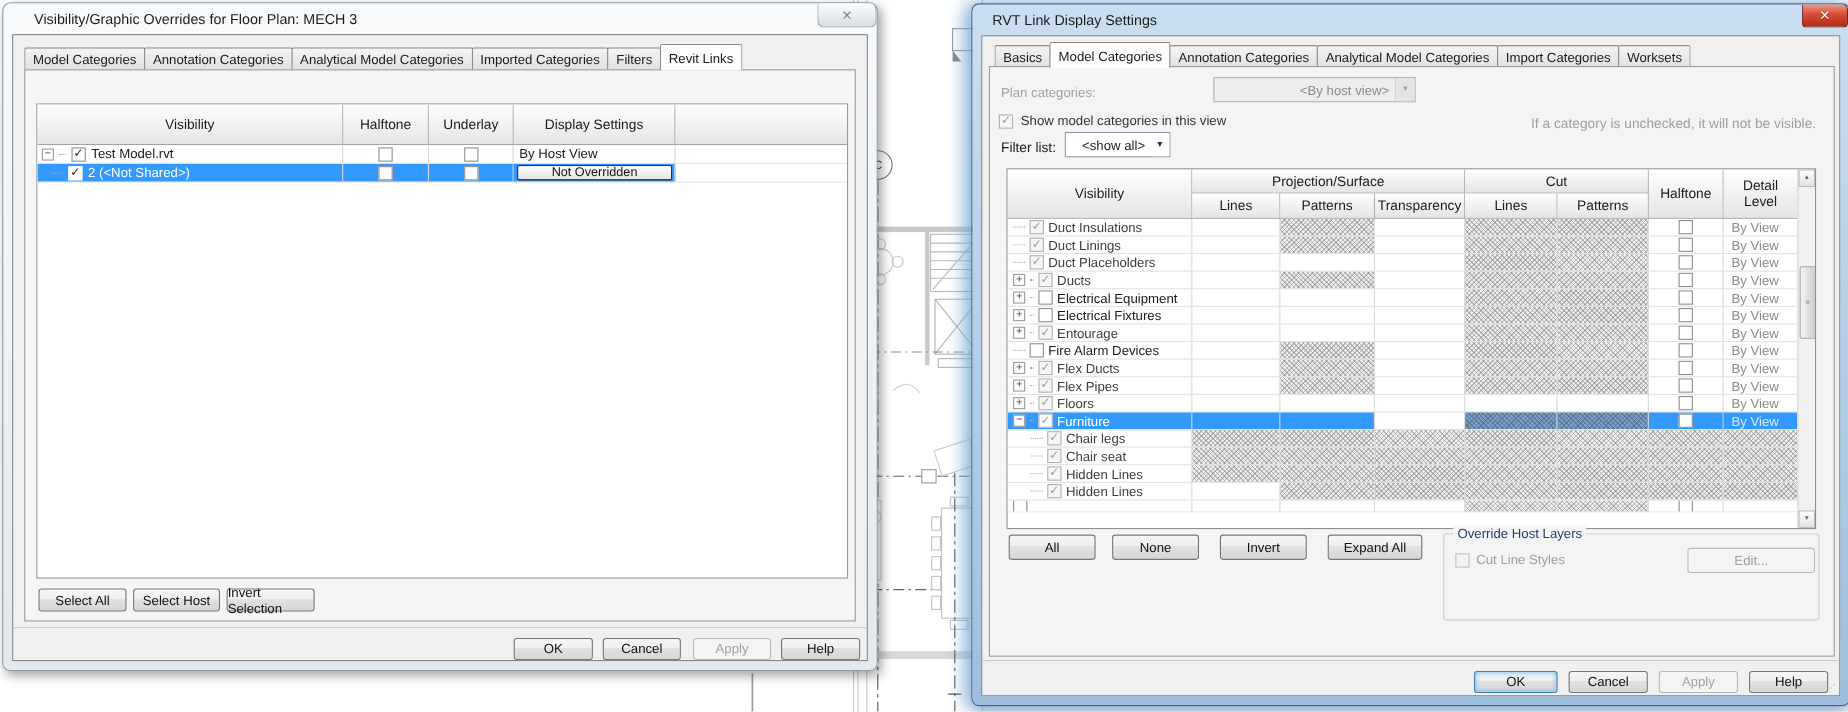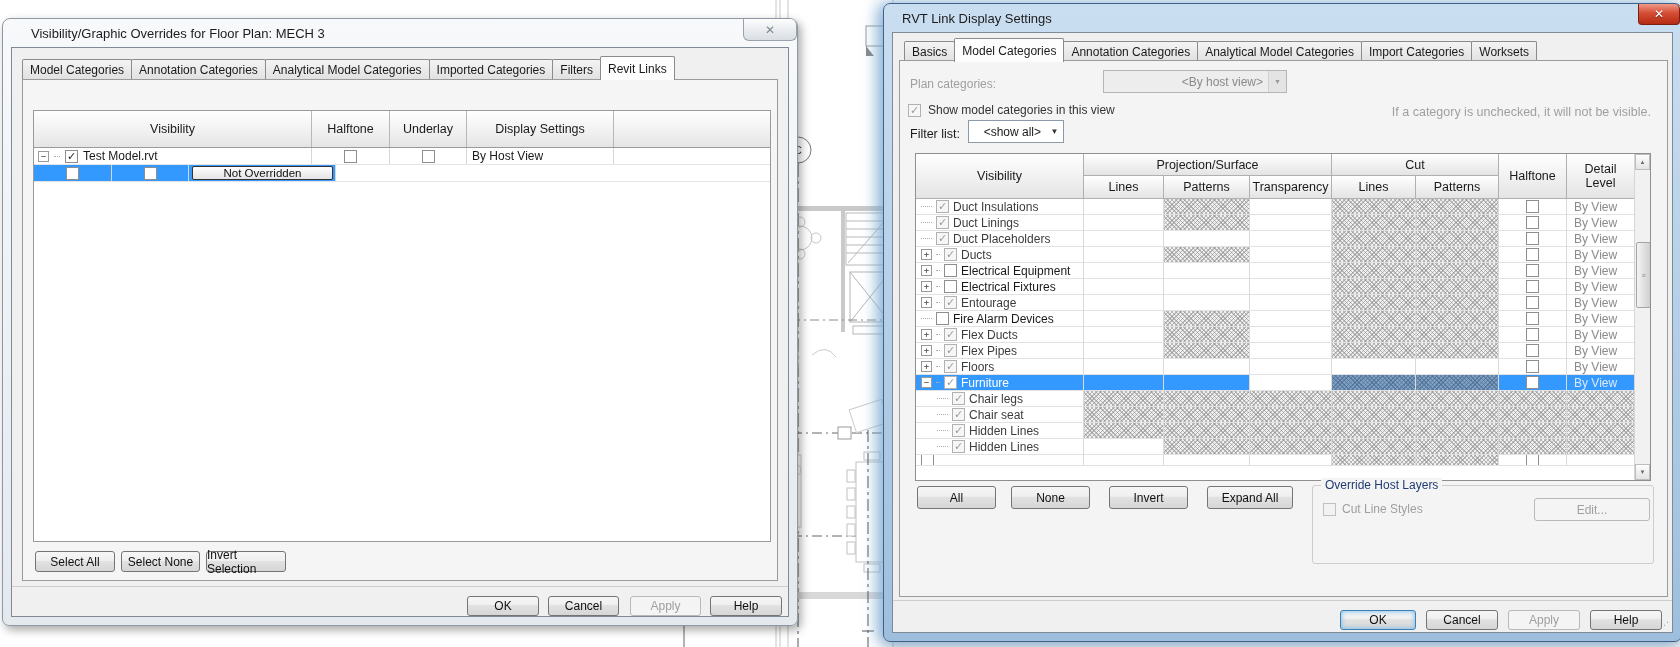--- a/index.html
+++ b/index.html
@@ -44,21 +44,21 @@
   .client{position:absolute;left:8px;top:28px;right:8px;bottom:8px;background:#f0f0f0;
           border:1px solid #808a94;box-sizing:border-box;padding-left:29px;}
   .tabstrip{position:absolute;display:flex;align-items:flex-end;height:24px;}
   .tab{border:1px solid #8b8b8b;border-bottom:none;border-radius:2px 2px 0 0;
        background:linear-gradient(#f4f4f4,#e0e0e0);padding:3px 7px 3px 7px;margin-right:-1px;
        white-space:nowrap;position:relative;}
   .tab.active{background:#fdfdfd;padding-top:5px;padding-bottom:4px;z-index:3;}
   .panel{position:absolute;border:1px solid #9b9b9b;background:#f4f4f4;box-sizing:border-box;}
 
   
-  #ldlg{left:2px;top:18px;width:794px;height:606px;border:1px solid #8c98a4;border-radius:8px 8px 7px 7px;
+  #ldlg{left:2px;top:2px;width:794px;height:606px;border:1px solid #8c98a4;border-radius:8px 8px 7px 7px;
         background:linear-gradient(#f7f9fb,#e4e9ee);box-shadow:3px 4px 10px rgba(0,0,0,.35);z-index:2;}
   #lclose{position:absolute;left:740px;top:0px;width:52px;height:21px;border:1px solid #98a2ac;border-top:none;
         border-radius:0 6px 6px 6px;background:linear-gradient(#fdfdfd,#d9dee3);
         display:flex;align-items:center;justify-content:center;color:#7e8890;font-weight:bold;font-size:12px;}
   .ltbl-hdr{display:flex;background:linear-gradient(#ffffff,#f1f1f1 55%,#e5e5e5);border-bottom:1px solid #9a9a9a;}
   .ltbl-hdr .hcell{display:flex;align-items:center;justify-content:center;border-right:1px solid #b8b8b8;
         box-sizing:border-box;height:36px;font-size:12.5px;}
   .lrow{display:flex;height:16px;border-bottom:1px solid #e4e4e4;background:#fff;}
   .lrow .c{display:flex;align-items:center;border-right:1px solid #d7d7d7;box-sizing:border-box;overflow:hidden;}
 
@@ -211,36 +211,41 @@
                 <div class="c" style="width: 78px; justify-content: center;">
                   <span class="cb"></span>
                 </div>
                 <div class="c" style="width: 77px; justify-content: center;">
                   <span class="cb"></span>
                 </div>
                 <div class="c" style="width: 147px; padding-left: 5px;">By Host View</div>
                 <div class="c" style="flex: 1 1 0%; border-right: none;"></div>
               </div>
               <div class="lrow">
+                <div class="c selblue" style="width: 278px; gap: 5px; padding-left: 4px;">
+                  <span class="treedots" style="margin-left: 8px;"></span>
+                  <span class="cb on" style="border-color: rgb(232, 242, 255);"></span>
+                  <span style="color: rgb(255, 255, 255);">2 (&lt;Not Shared&gt;)</span>
+                </div>
                 <div class="c selblue" style="width: 78px; justify-content: center;">
                   <span class="cb"></span>
                 </div>
                 <div class="c selblue" style="width: 77px; justify-content: center;">
                   <span class="cb"></span>
                 </div>
                 <div class="c selblue" style="width: 147px; padding-left: 1px;">
                   <div style="flex: 1 1 0%; margin: 0px 2px; height: 12px; border: 1px solid rgb(51, 51, 51); border-radius: 2px; background: linear-gradient(rgb(254, 254, 254), rgb(228, 228, 228)); display: flex; align-items: center; justify-content: center; font-size: 11.5px; color: rgb(17, 17, 17);">Not Overridden</div>
                 </div>
                 <div class="c" style="flex: 1 1 0%; border-right: none;"></div>
               </div>
             </div>
         </div>
         <div id="lselbtns">
             <div class="btn" style="left: 12px; top: 471px; width: 80px; height: 21px;">Select All</div>
-            <div class="btn" style="left: 98px; top: 471px; width: 79px; height: 21px;">Select None</div>
+            <div class="btn" style="left: 98px; top: 471px; width: 79px; height: 21px;">Select Host</div>
             <div class="btn" style="left: 183px; top: 471px; width: 80px; height: 21px;">Invert Selection</div>
           </div>
       </div>
       <div class="footer-sep" style="top:538px;"></div>
       <div id="lfooter">
           <div class="btn" style="left: 455px; top: 548px; width: 72px; height: 20px;">OK</div>
           <div class="btn" style="left: 536px; top: 548px; width: 71px; height: 20px;">Cancel</div>
           <div class="btn dis" style="left: 618px; top: 548px; width: 71px; height: 20px;">Apply</div>
           <div class="btn" style="left: 698px; top: 548px; width: 72px; height: 20px;">Help</div>
         </div>

